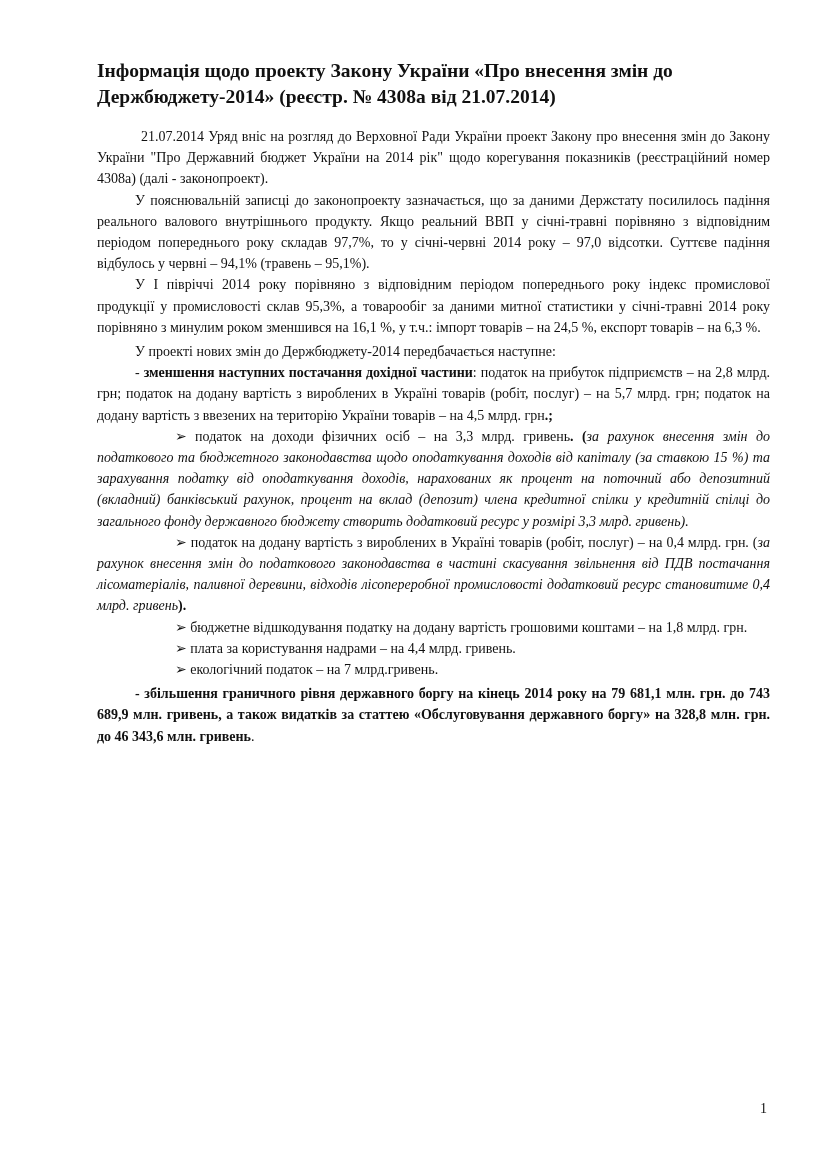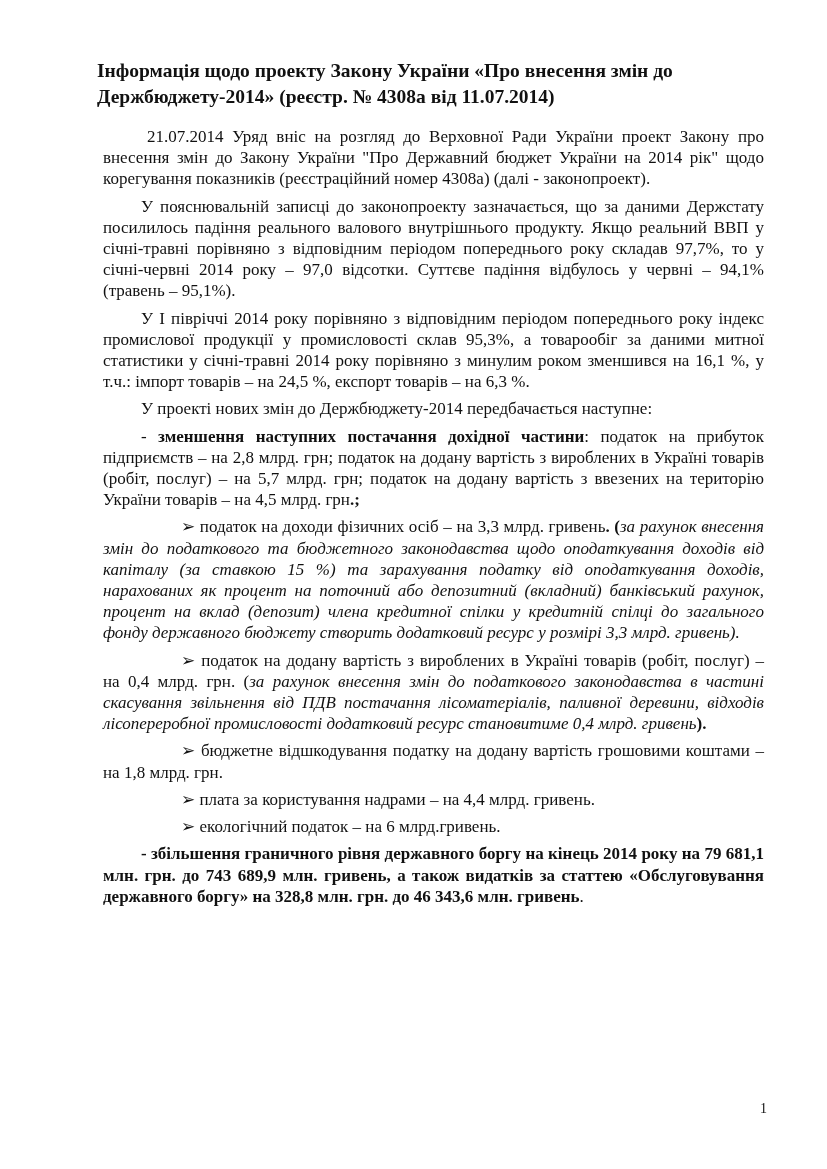--- a/index.html
+++ b/index.html
@@ -1,52 +1,52 @@
 <!DOCTYPE html>
 <html><head>
 <meta charset="utf-8">
 <style>
   html, body { margin: 0; padding: 0; background: #ffffff; }
   body { width: 827px; height: 1169px; position: relative; overflow: hidden;
          font-family: "Liberation Serif", "DejaVu Serif", serif; color: #111; }
   .page { position: absolute; left: 97px; top: 58px; width: 673px; }
   h1 { margin: 0 0 16px 0; font-size: 19.5px; font-weight: bold; text-align: left; line-height: 26px; }
-  p { margin: 6px; font-size: 17px; line-height: 21.2px; text-align: justify; }
+  p { margin: 0; font-size: 14px; line-height: 21.2px; text-align: justify; }
   .indent { text-indent: 38px; }
   .indent-first { text-indent: 44px; }
   .bullet { text-indent: 78px; }
   .b { font-weight: bold; }
   .i { font-style: italic; }
   .gap { margin-top: 3px; }
   .page-num { position: absolute; left: 760px; top: 1101px; font-size: 14px; }
 </style>
 </head>
 <body>
 
 <div class="page">
   <h1>
     <span>Інформація щодо проекту Закону України «Про внесення змін до</span><br>
-    <span>Держбюджету-2014» (реєстр. № 4308а від 11.07.2014)</span>
+    <span>Держбюджету-2014» (реєстр. № 4308а від 21.07.2014)</span>
   </h1>
 
   <p class="indent-first">21.07.2014 Уряд вніс на розгляд до Верховної Ради України проект Закону про внесення змін до Закону України "Про Державний бюджет України на 2014 рік" щодо корегування показників (реєстраційний номер 4308а) (далі - законопроект).</p>
   <p class="indent">У пояснювальній записці до законопроекту зазначається, що за даними Держстату посилилось падіння реального валового внутрішнього продукту. Якщо реальний ВВП у січні-травні порівняно з відповідним періодом попереднього року складав 97,7%, то у січні-червні  2014 року – 97,0 відсотки. Суттєве падіння відбулось у червні – 94,1% (травень – 95,1%).</p>
   <p class="indent">У І півріччі 2014 року порівняно з відповідним періодом попереднього року індекс промислової продукції у промисловості склав 95,3%, а товарообіг за даними митної статистики у січні-травні 2014 року порівняно з минулим роком зменшився на 16,1 %, у т.ч.: імпорт товарів – на 24,5 %, експорт товарів – на 6,3 %.</p>
   <p class="indent gap">У проекті нових змін до Держбюджету-2014 передбачається наступне:</p>
 
   <p class="indent"><span>-  </span><span class="b">зменшення наступних постачання дохідної частини</span><span>: податок на прибуток підприємств – на 2,8 млрд. грн; податок на додану вартість з вироблених в Україні товарів (робіт, послуг) – на 5,7 млрд. грн; податок на додану вартість з ввезених на територію України товарів – на 4,5 млрд. грн</span><span class="b">.;</span></p>
 
 
   <p class="bullet"><span>➢</span> <span>податок на доходи фізичних осіб – на 3,3 млрд. гривень</span><span class="b">. (</span><span class="i">за рахунок внесення змін до податкового та бюджетного законодавства щодо оподаткування доходів від капіталу (за ставкою 15 %) та зарахування податку від оподаткування доходів, нарахованих як процент на поточний або депозитний (вкладний) банківський рахунок, процент на вклад (депозит) члена кредитної спілки у кредитній спілці до загального фонду державного бюджету створить додатковий ресурс у розмірі 3,3 млрд. гривень).</span></p>
 
   <p class="bullet"><span>➢</span> <span>податок на додану вартість з вироблених в Україні товарів (робіт, послуг) – на 0,4 млрд. грн. (</span><span class="i">за рахунок внесення змін до податкового законодавства в частині скасування звільнення від ПДВ постачання лісоматеріалів, паливної деревини, відходів лісопереробної промисловості додатковий ресурс становитиме 0,4 млрд. гривень</span><span class="b">).</span></p>
 
   <p class="bullet"><span>➢</span> <span>бюджетне відшкодування податку на додану вартість грошовими коштами – на 1,8 млрд. грн.</span></p>
 
   <p class="bullet"><span>➢</span> <span>плата за користування надрами – на 4,4 млрд. гривень.</span></p>
 
 
-  <p class="bullet"><span>➢</span> <span>екологічний податок – на 6 млрд.гривень.</span></p>
+  <p class="bullet"><span>➢</span> <span>екологічний податок – на 7 млрд.гривень.</span></p>
 
   <p class="indent b gap"><span>- збільшення граничного рівня державного боргу на кінець 2014 року на 79 681,1 млн. грн. до 743 689,9 млн. гривень, а також видатків за статтею «Обслуговування державного боргу» на 328,8 млн. грн. до 46 343,6 млн. гривень</span><span style="font-weight:normal">.</span></p>
 </div>
 
 <div class="page-num">1</div>
 
 </body></html>

